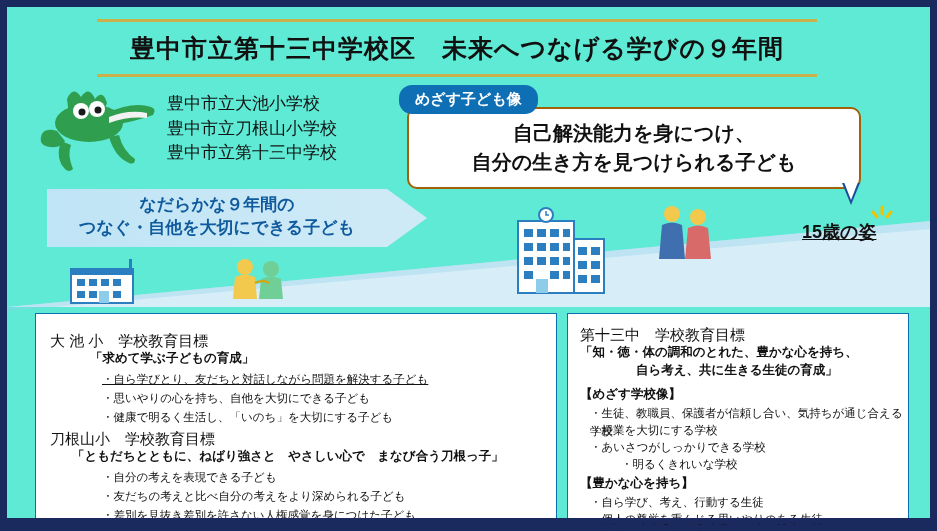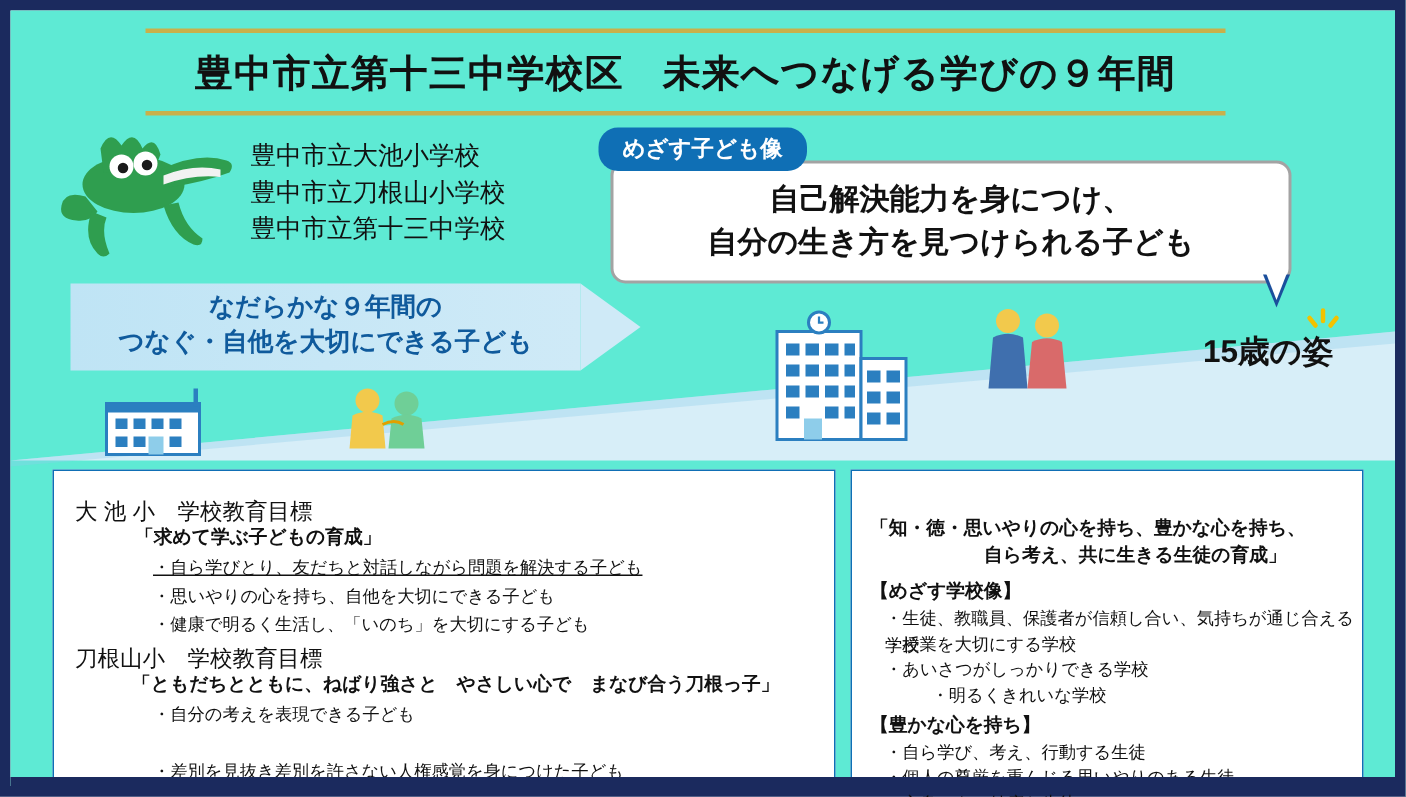--- a/index.html
+++ b/index.html
@@ -37,21 +37,21 @@
   
   .tag-kodomo{
     position:absolute;left:392px;top:78px;
     background:#0f6fb5;color:#fff;
     font-size:15px;font-weight:bold;
     padding:5px 16px;border-radius:13px;
     z-index:5;
   }
   .kodomo-box{
     position:absolute;left:400px;top:100px;width:450px;height:78px;
-    border:2px solid #a3a3a3;border-radius:10px;background:#fff;
+    border:2px solid #a16207;border-radius:10px;background:#fff;
     display:flex;align-items:center;justify-content:center;
   }
   .kodomo-text{
     font-size:20px;font-weight:bold;color:#111;line-height:1.45;text-align:center;
   }
   .kodomo-tail{
     position:absolute;left:835px;top:176px;width:0;height:0;
     border-left:9px solid transparent;border-right:9px solid transparent;
     border-top:22px solid #1b4f9c;
   }
@@ -76,21 +76,21 @@
   }
   .curr-text{
     position:absolute;left:0;top:0;width:340px;height:56px;
     display:flex;flex-direction:column;align-items:center;justify-content:center;
     font-size:17px;font-weight:bold;color:#0f5a9c;line-height:1.35;
   }
 
   
   .age15{
     position:absolute;left:795px;top:213px;
-    font-size:21px;font-weight:bold;color:#111;
+    font-size:18px;font-weight:bold;color:#111;text-decoration:underline;
   }
   .sparkle{position:absolute;left:862px;top:198px;width:26px;height:26px;}
 
   
   .slope{position:absolute;left:0;top:196px;width:923px;height:110px;}
 
   
   .panel{
     position:absolute;background:#fff;border:1px solid #0f6fb5;
   }
@@ -243,28 +243,30 @@
     <div class="age15">15歳の姿</div>
 
     <div class="panel panel-left">
       <div class="blk p-head" style="left:14px;top:18px;">大 池 小　学校教育目標</div>
       <div class="blk p-sub" style="left:54px;top:36px;">「求めて学ぶ子どもの育成」</div>
       <div class="blk p-li" style="left:66px;top:56px;text-decoration:underline;">・自ら学びとり、友だちと対話しながら問題を解決する子ども</div>
       <div class="blk p-li" style="left:66px;top:75px;">・思いやりの心を持ち、自他を大切にできる子ども</div>
       <div class="blk p-li" style="left:66px;top:94px;">・健康で明るく生活し、「いのち」を大切にする子ども</div>
 
       <div class="blk p-head" style="left:14px;top:116px;">刀根山小　学校教育目標</div>
-      <div class="blk p-sub" style="left:52px;top:134px;">「ともだちとともに、ねばり強さと　やさしい心で　まなび合う刀根っ子」</div>
+      <div class="blk p-sub" style="left:36px;top:134px;">「ともだちとともに、ねばり強さと　やさしい心で　まなび合う刀根っ子」</div>
       <div class="blk p-li" style="left:66px;top:154px;">・自分の考えを表現できる子ども</div>
+      <div class="blk p-li" style="left:66px;top:173px;">・友だちの考えと比べ自分の考えをより深められる子ども</div>
       <div class="blk p-li" style="left:66px;top:192px;">・差別を見抜き差別を許さない人権感覚を身につけた子ども</div>
     </div>
 
     <div class="panel panel-right">
-      <div class="blk p-sub" style="left:12px;top:30px;">「知・徳・思いやりの心を持ち、豊かな心を持ち、</div>
-      <div class="blk p-sub" style="left:88px;top:48px;">自ら考え、共に生きる生徒の育成」</div>
+      <div class="blk p-head" style="left:12px;top:12px;">第十三中　学校教育目標</div>
+      <div class="blk p-sub" style="left:12px;top:30px;">「知・徳・体の調和のとれた、豊かな心を持ち、</div>
+      <div class="blk p-sub" style="left:68px;top:48px;">自ら考え、共に生きる生徒の育成」</div>
 
       <div class="blk p-sub" style="left:12px;top:72px;">【めざす学校像】</div>
       <div class="blk p-li" style="left:22px;top:90px;">・生徒、教職員、保護者が信頼し合い、気持ちが通じ合える学校</div>
       <div class="blk p-li" style="left:22px;top:107px;">・授業を大切にする学校</div>
       <div class="blk p-li" style="left:22px;top:124px;">・あいさつがしっかりできる学校</div>
       <div class="blk p-li" style="left:22px;top:141px;margin-left:31px;">・明るくきれいな学校</div>
 
       <div class="blk p-sub" style="left:12px;top:161px;">【豊かな心を持ち】</div>
       <div class="blk p-li" style="left:22px;top:179px;">・自ら学び、考え、行動する生徒</div>
       <div class="blk p-li" style="left:22px;top:196px;">・個人の尊厳を重んじる思いやりのある生徒</div>

